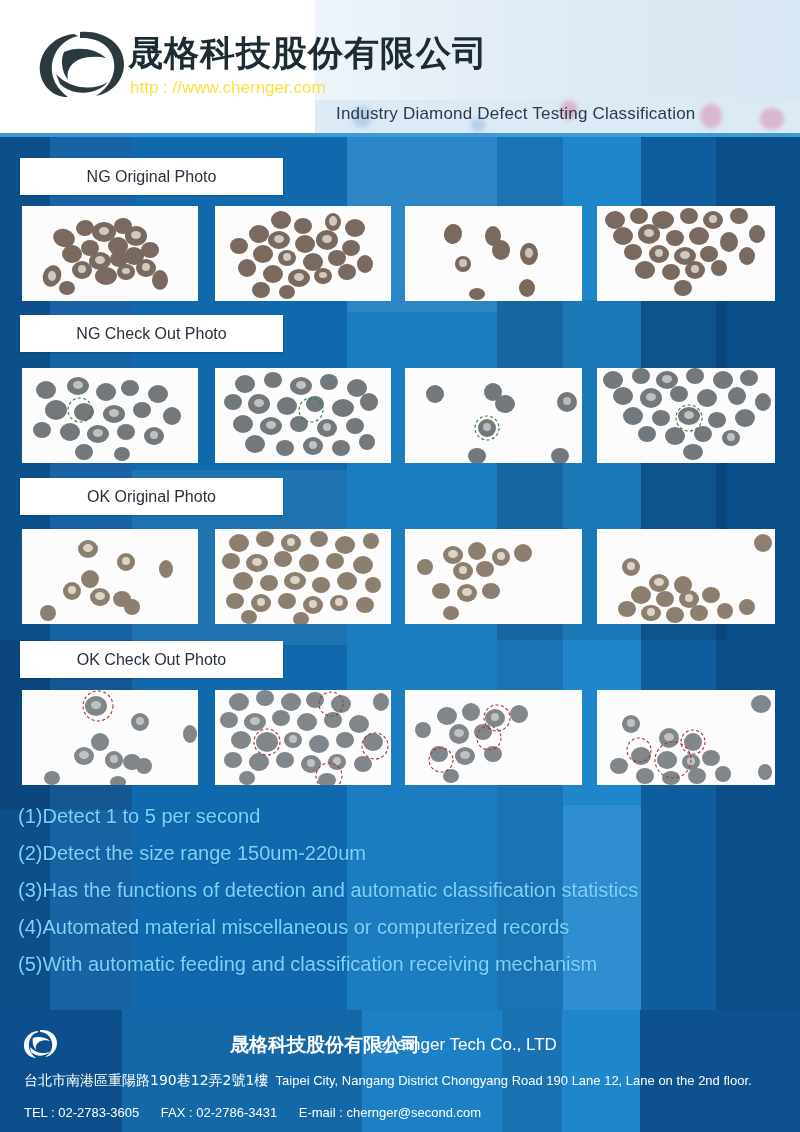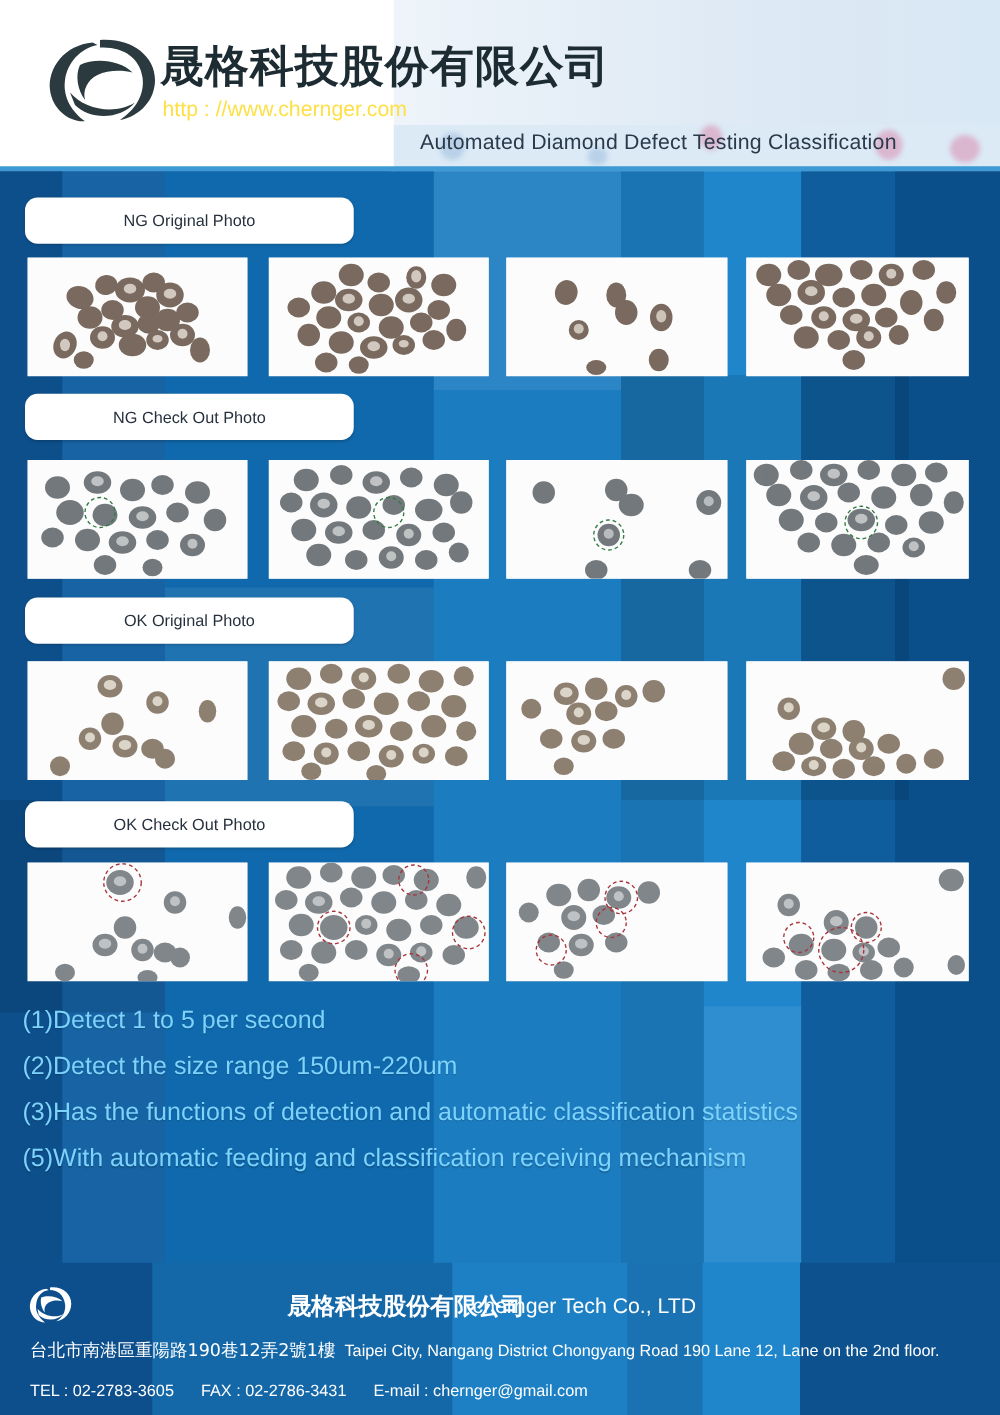--- a/index.html
+++ b/index.html
@@ -41,23 +41,23 @@
     white-space:nowrap;}
   .brand-url{position:absolute;left:130px;top:78px;font-size:17px;color:#fde047;white-space:nowrap;}
 
   .tagline{position:absolute;left:336px;top:104px;font-size:17px;color:#2b3a4a;
     white-space:nowrap;letter-spacing:.2px;}
   .spark{position:absolute;border-radius:50%;filter:blur(2px);}
   .sp-pink{background:rgba(216,140,175,.55);}
   .sp-blue{background:rgba(150,185,220,.5);}
 
   
-  .pill{position:absolute;background:#ffffff;border-radius:10px;
+  .pill{position:absolute;background:#ffffff;border-radius:0;
     display:flex;align-items:center;justify-content:center;
-    font-size:13px;color:#27313d;box-shadow:0 1px 2px rgba(0,0,0,.18);}
+    font-size:16px;color:#27313d;box-shadow:0 1px 2px rgba(0,0,0,.18);}
 
   
   .panel{position:absolute;background:#fbfbfb;overflow:hidden;}
   .panel svg{display:block;width:100%;height:100%;}
 
   
   .features{position:absolute;left:18px;top:805px;width:770px;}
   .feat{font-size:20px;color:#7dd3fc;margin-bottom:14px;white-space:nowrap;
     text-shadow:0 1px 1px rgba(0,0,0,.18);}
 
@@ -117,21 +117,21 @@
     <div class="logo-mark">
       <svg viewBox="0 0 96 78" xmlns="http://www.w3.org/2000/svg">
         <path d="M40 8 C18 10 4 28 6 46 C8 62 22 72 34 71 C24 64 16 52 18 38 C20 24 30 13 44 10 Z" fill="#2b3a3f"></path>
         <path d="M46 6 C70 4 90 18 90 38 C90 54 78 67 62 70 C74 62 82 50 80 36 C78 20 64 11 46 12 Z" fill="#2b3a3f"></path>
         <path d="M30 26 C42 20 62 22 72 32 C64 30 52 30 44 34 C36 38 32 46 34 54 C28 46 26 34 30 26 Z" fill="#2b3a3f"></path>
         <path d="M22 48 C34 62 58 66 74 56 C62 70 38 70 26 58 Z" fill="#2b3a3f"></path>
       </svg>
     </div>
     <div class="brand-cn">晟格科技股份有限公司</div>
     <div class="brand-url">http : //www.chernger.com</div>
-    <div class="tagline">Automated Diamond Defect Testing Classification</div>
+    <div class="tagline">Industry Diamond Defect Testing Classification</div>
     <div class="hdr-blueline"></div>
   </div>
 
   <div class="pill" style="left:20px;top:158px;width:263px;height:37px;">NG Original Photo</div>
 
   <div class="panel" style="left:22px;top:206px;width:176px;height:95px;">
     <svg viewBox="0 0 176 95" xmlns="http://www.w3.org/2000/svg">
       <rect width="176" height="95" fill="#fcfcfc"></rect>
       <g fill="#6b5a4d" opacity=".9">
         <ellipse cx="42" cy="32" rx="11" ry="9" transform="rotate(18 42 32)"></ellipse>
@@ -621,20 +621,21 @@
       <circle cx="96" cy="52" r="12" fill="none" stroke="#a8343a" stroke-width="1.1" stroke-dasharray="3,2.4"></circle>
       <circle cx="42" cy="60" r="12" fill="none" stroke="#a8343a" stroke-width="1.1" stroke-dasharray="3,2.4"></circle>
       <circle cx="76" cy="70" r="18" fill="none" stroke="#a8343a" stroke-width="1.1" stroke-dasharray="3,2.4"></circle>
     </svg>
   </div>
 
   <div class="features">
     <div class="feat">(1)Detect 1 to 5 per second</div>
     <div class="feat">(2)Detect the size range 150um-220um</div>
     <div class="feat">(3)Has the functions of detection and automatic classification statistics</div>
+    <div class="feat">(4)Automated material miscellaneous or computerized records</div>
     <div class="feat">(5)With automatic feeding and classification receiving mechanism</div>
   </div>
 
   <div class="footer">
     <div class="f-band fb1"></div>
     <div class="f-band fb2"></div>
     <div class="f-band fb3"></div>
     <div class="f-band fb4"></div>
     <div class="f-band fb5"></div>
     <div class="f-band fb6"></div>
@@ -650,17 +651,17 @@
     <div class="f-cn">晟格科技股份有限公司</div>
     <div class="f-en">chernger Tech Co., LTD</div>
 
     <div class="f-addr">
       <span class="cn">台北市南港區重陽路190巷12弄2號1樓</span>
       &nbsp;<span>Taipei City, Nangang District Chongyang Road 190 Lane 12, Lane on the 2nd floor.</span>
     </div>
     <div class="f-contact">
       <span>TEL : 02-2783-3605</span>
       <span>FAX : 02-2786-3431</span>
-      <span>E-mail : chernger@gmail.com</span>
+      <span>E-mail : chernger@second.com</span>
     </div>
   </div>
 
 </div>
 
 </body></html>

